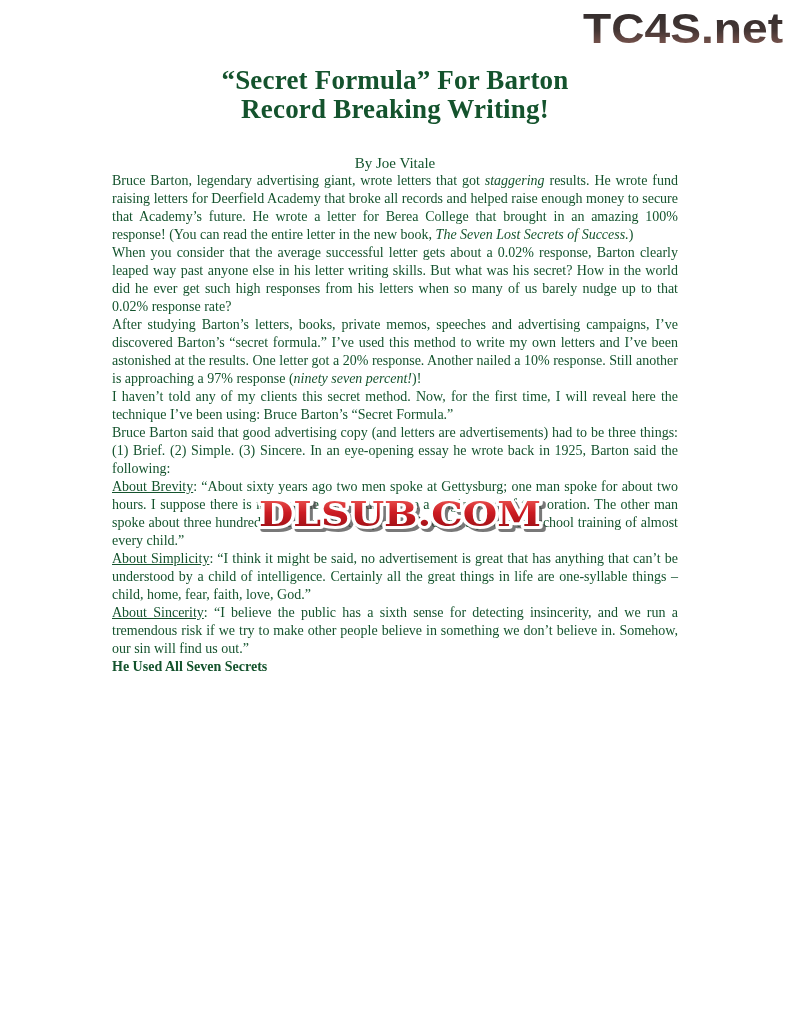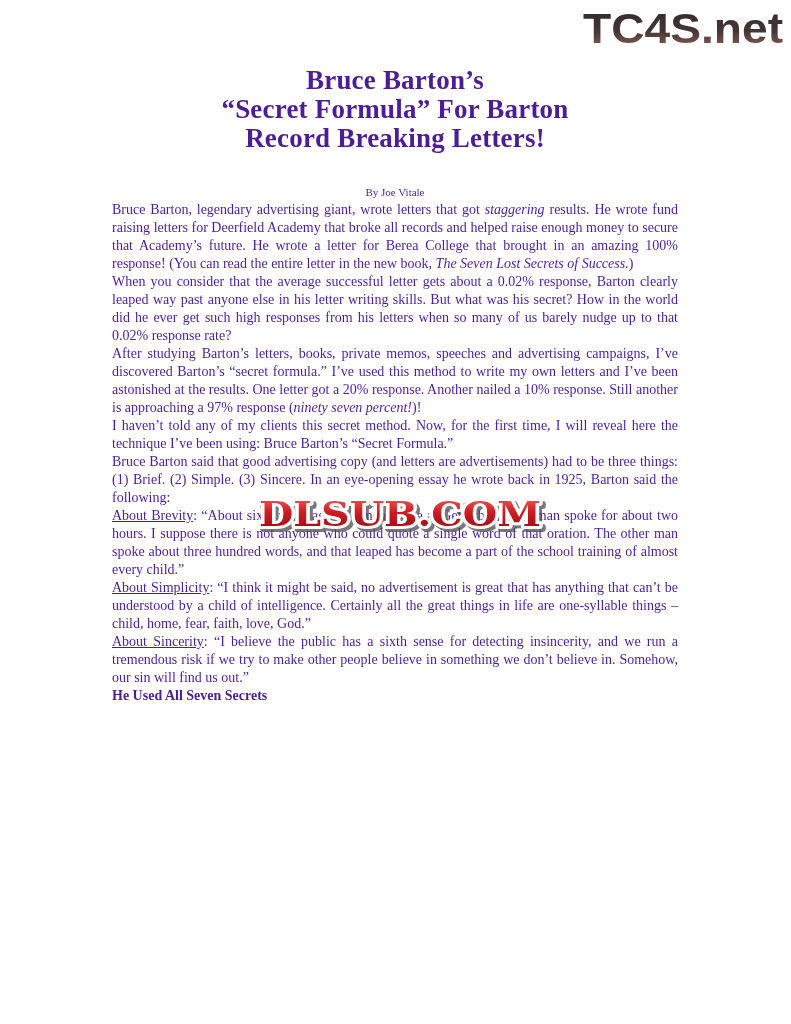--- a/index.html
+++ b/index.html
@@ -2,37 +2,37 @@
 <html><head>
 <meta charset="utf-8">
 <style>
   html,body{margin:0;padding:0;background:#ffffff;}
   .page{
     position:relative;
     width:791px;height:1024px;
     background:#ffffff;
     overflow:hidden;
     font-family:"Liberation Serif", serif;
-    color:#4c1d95;
+    color:#14532d;
   }
   .doc{
     position:absolute;
     left:112px;top:0;
     width:566px;
   }
   .title{
     margin:66px 0 0 0;
     font-size:27px;line-height:29px;
     font-weight:bold;text-align:center;
     letter-spacing:0.2px;
   }
   .title span{display:block;}
   .byline{
     margin-top:30px;
-    font-size:11px;line-height:18px;
+    font-size:15px;line-height:18px;
     text-align:center;
   }
   p.body{
     font-size:14px;line-height:18px;
     text-align:justify;
     margin:0;
   }
   h2.subhead{
     font-size:14px;line-height:18px;
     font-weight:bold;margin:0;
@@ -61,23 +61,22 @@
           <stop offset="100%" stop-color="#96655c"></stop>
         </linearGradient>
       </defs>
       <text x="210" y="41" text-anchor="end" font-family="Liberation Sans, sans-serif" font-weight="bold" font-size="42" textLength="200" lengthAdjust="spacingAndGlyphs" fill="url(#gradTop)">TC4S.net</text>
     </svg>
   </div>
 
   <div class="doc">
 
     <h1 class="title">
-      <span>Bruce Barton’s</span>
       <span>“Secret Formula” For Barton</span>
-      <span>Record Breaking Letters!</span>
+      <span>Record Breaking Writing!</span>
     </h1>
 
     <div class="byline">By Joe Vitale</div>
 
     <p class="body mt24"><span>Bruce Barton, legendary advertising giant, wrote letters that got </span><span class="seg-i">staggering</span><span> results. He wrote fund raising letters for Deerfield Academy that broke all records and helped raise enough money to secure that Academy’s future. He wrote a letter for Berea College that brought in an amazing 100% response! (You can read the entire letter in the new book, </span><span class="seg-i">The Seven Lost Secrets of Success.</span><span>)</span></p>
 
     <p class="body mt20"><span>When you consider that the average successful letter gets about a 0.02% response, Barton clearly leaped way past anyone else in his letter writing skills. But what was his secret? How in the world did he ever get such high responses from his letters when so many of us barely nudge up to that 0.02% response rate?</span></p>
 
     <p class="body mt20"><span>After studying Barton’s letters, books, private memos, speeches and advertising campaigns, I’ve discovered Barton’s “secret formula.” I’ve used this method to write my own letters and I’ve been astonished at the results. One letter got a 20% response. Another nailed a 10% response. Still another is approaching a 97% response (</span><span class="seg-i">ninety seven percent!</span><span>)!</span></p>
 

